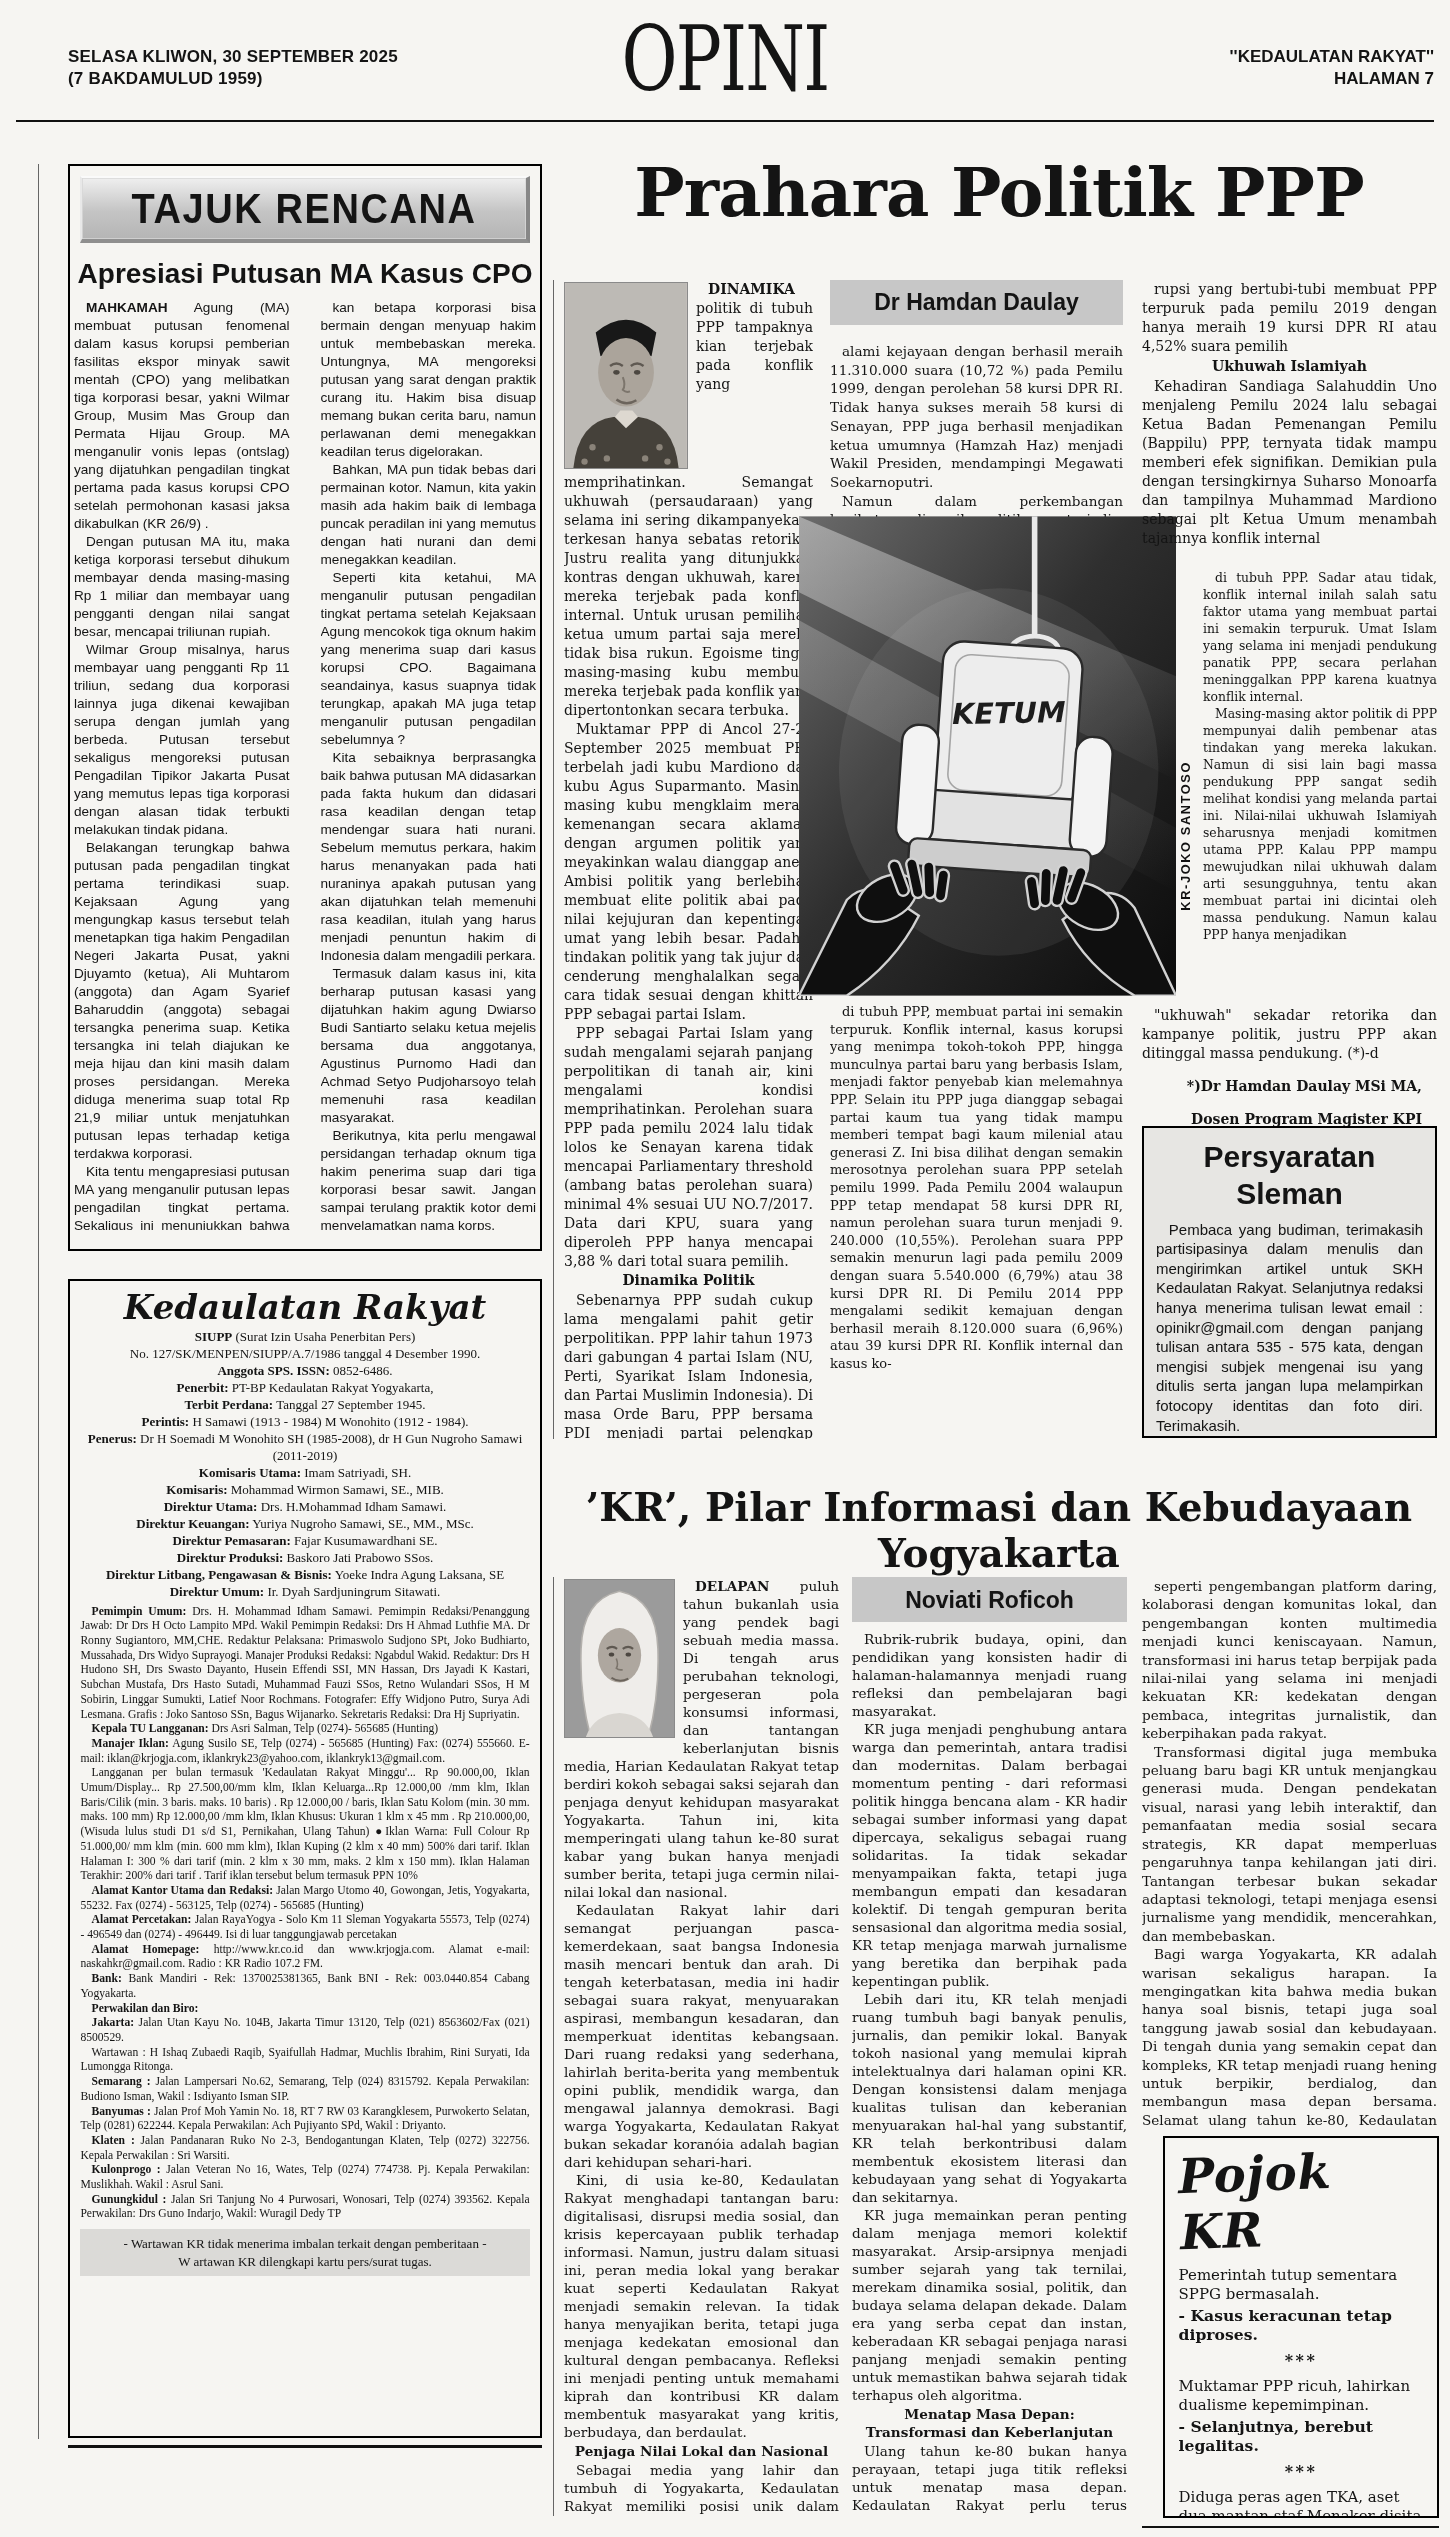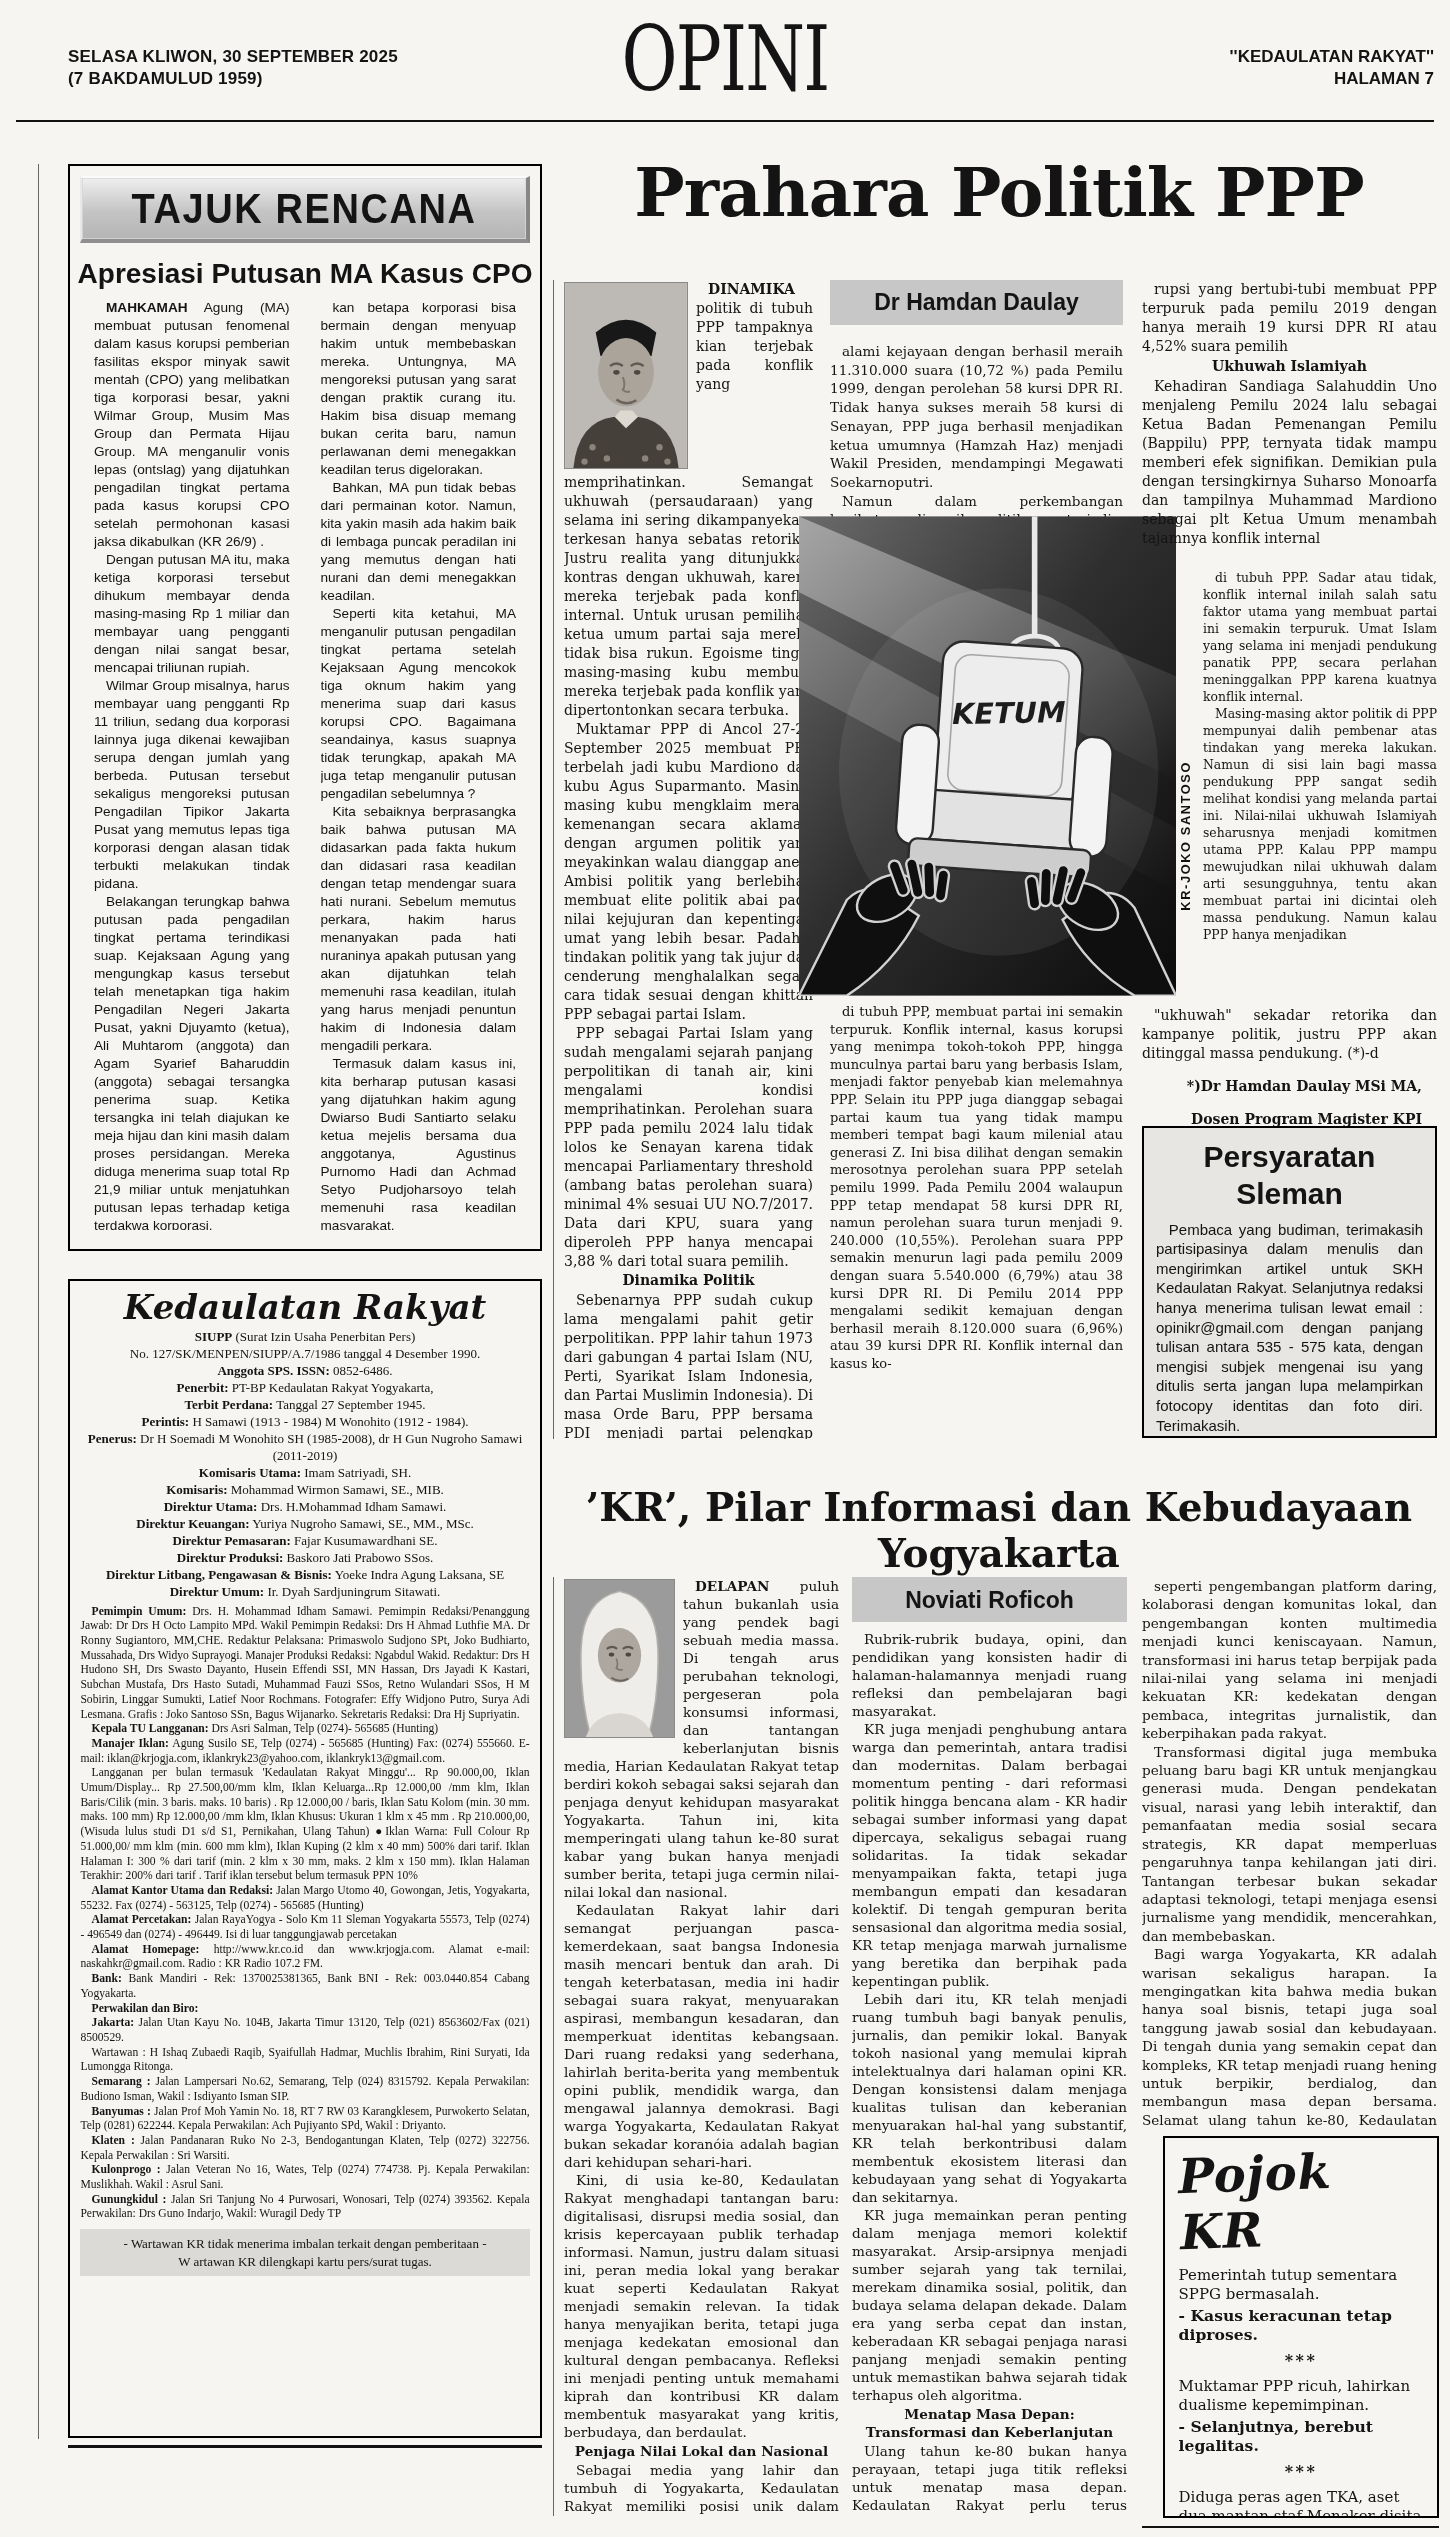--- a/index.html
+++ b/index.html
@@ -19,21 +19,21 @@
   .tj-box{left:68px;top:164px;width:474px;height:1087px;border:2.4px solid #000;box-sizing:border-box;}
   .tj-bar{margin:10.4px 10.4px 0;height:67px;background:linear-gradient(#efefef,#c4c4c4 55%,#b5b5b5);
           border-top:2.4px solid #fafafa;border-left:2.4px solid #e8e8e8;
           border-right:4px solid #878787;border-bottom:4.8px solid #8f8f8f;
           box-shadow:inset 0 0 0 0.8px #d8d8d8;box-sizing:border-box;
           display:flex;align-items:center;justify-content:center;}
   .tj-bar span{font-family:"Liberation Sans",sans-serif;font-weight:900;font-size:38px;
                letter-spacing:1.6px;transform:scaleY(1.12);}
   .tj-head{margin:14.4px 6.4px 9.6px;text-align:center;font-family:"Liberation Sans",sans-serif;
            font-weight:bold;font-size:28px;line-height:32px;}
-  .tj-cols{margin:0 24px;display:flex;gap:31px;height:931px;overflow:hidden;}
+  .tj-cols{margin:0 4px;display:flex;gap:31px;height:931px;overflow:hidden;}
   .tj-col{flex:1;font-family:"Liberation Sans",sans-serif;font-size:13.6px;line-height:18px;
           text-align:justify;overflow:hidden;}
   p.para{margin:0;text-indent:12px;text-align:justify;}
   p.subhead{margin:0.8px 0;text-align:center;font-weight:bold;text-indent:0;}
   
   .mh-box{left:68px;top:1279px;width:474px;height:1159px;border:2.4px solid #000;box-sizing:border-box;
           padding:4.8px 10.4px;text-align:center;overflow:hidden;}
   .kr-logo{font-family:"DejaVu Serif",serif;font-style:italic;font-weight:bold;font-size:34px;
            line-height:42px;transform:rotate(-2de);letter-spacing:0px;}
   .mh-center p{margin:0;font-size:13px;line-height:17px;text-indent:0;text-align:center;}

